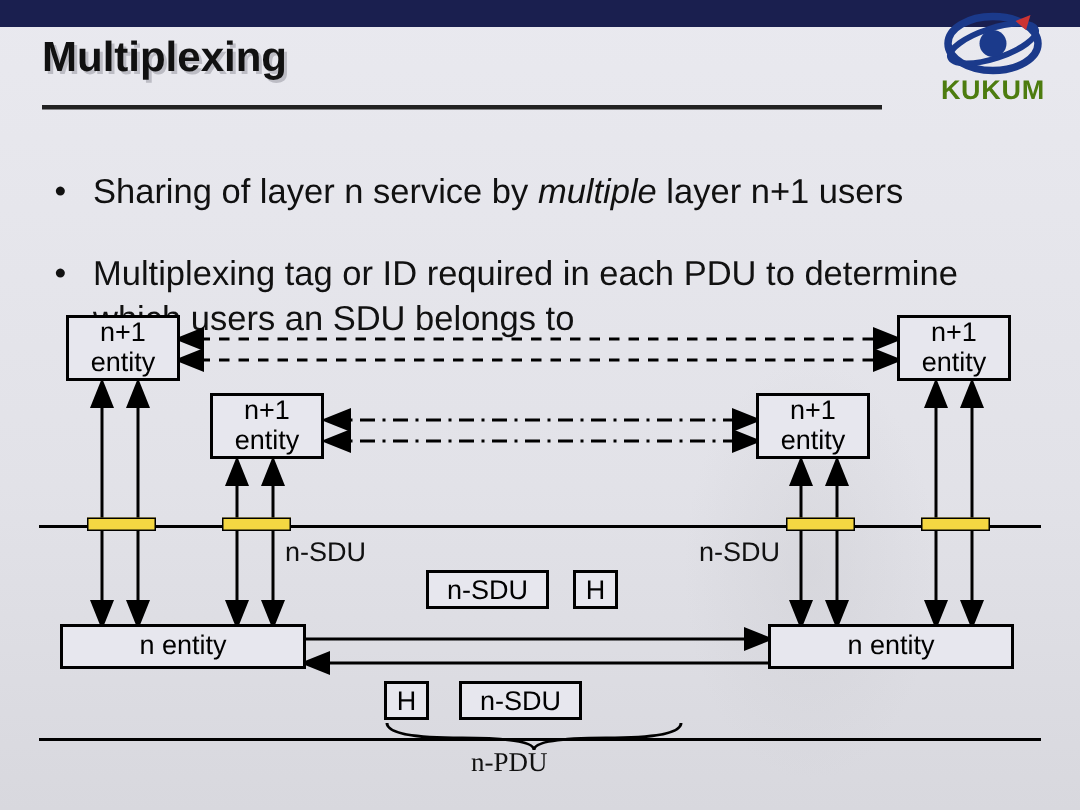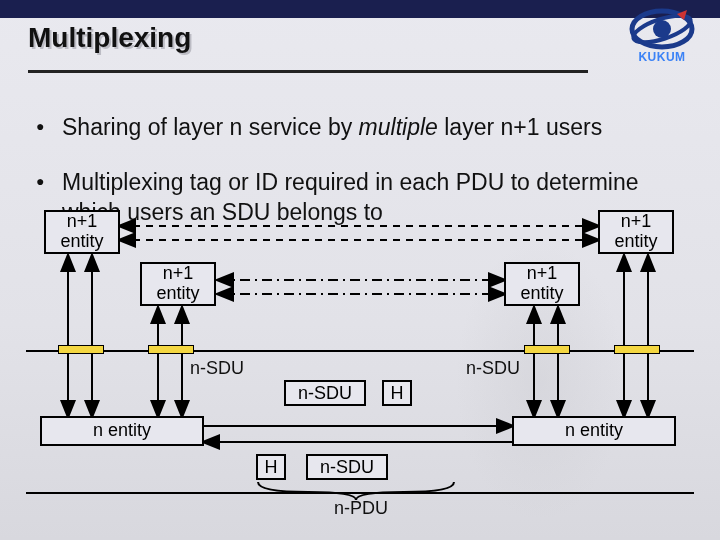--- a/index.html
+++ b/index.html
@@ -14,21 +14,21 @@
   }
   .topbar { position:absolute; top:0; left:0; right:0; height:18px; background:#1a1f4f; }
   .title {
     position:absolute; top:22px; left:28px;
     font-size:28px; font-weight:700; color:#111;
     text-shadow: 2px 2px 0 #bcbcc4;
   }
   .underline { position:absolute; top:70px; left:28px; width:560px; height:3px; background:#222; }
   .logo { position:absolute; top:6px; right:14px; width:88px; text-align:center; }
   .logo svg { display:block; margin:0 auto; }
-  .logo-text { font-size:12px; font-weight:800; color:#3b82f6; letter-spacing:.5px; margin-top:-2px; }
+  .logo-text { font-size:18px; font-weight:800; color:#4d7c0f; letter-spacing:.5px; margin-top:-2px; }
 
   .bullets { position:absolute; top:88px; left:36px; right:40px; }
   .bullets li { list-style:none; position:relative; font-size:23px; color:#111; line-height:1.3; margin-bottom:4px; padding-left:26px;margin-top:25px; }
   .bullets li::before { content:"●"; position:absolute; left:0; top:4px; font-size:14px; }
   .italic { font-style:italic; }
 
   .diagram { position:absolute; top:210px; left:26px; right:26px; bottom:20px; }
   svg.lines { position:absolute; inset:0; width:100%; height:100%; }
 
   .ebox {
@@ -127,14 +127,14 @@
 
   <div class="ebox" style="left:14px;  top:206px; width:164px; height:30px;">n entity</div>
   <div class="ebox" style="left:486px; top:206px; width:164px; height:30px;">n entity</div>
 
   <div class="hbox" style="left:258px; top:170px; width:82px; height:26px;">n-SDU</div>
   <div class="hbox" style="left:356px; top:170px; width:30px; height:26px;">H</div>
 
   <div class="hbox" style="left:230px; top:244px; width:30px; height:26px;">H</div>
   <div class="hbox" style="left:280px; top:244px; width:82px; height:26px;">n-SDU</div>
 
-  <div class="lbl" style="left:308px; top:288px;">n-PDU</div>
+  <div class="lbl" style="left:288px; top:288px;font-family:Liberation Serif, serif;">n-PDU</div>
 </div>
 
 </body></html>

